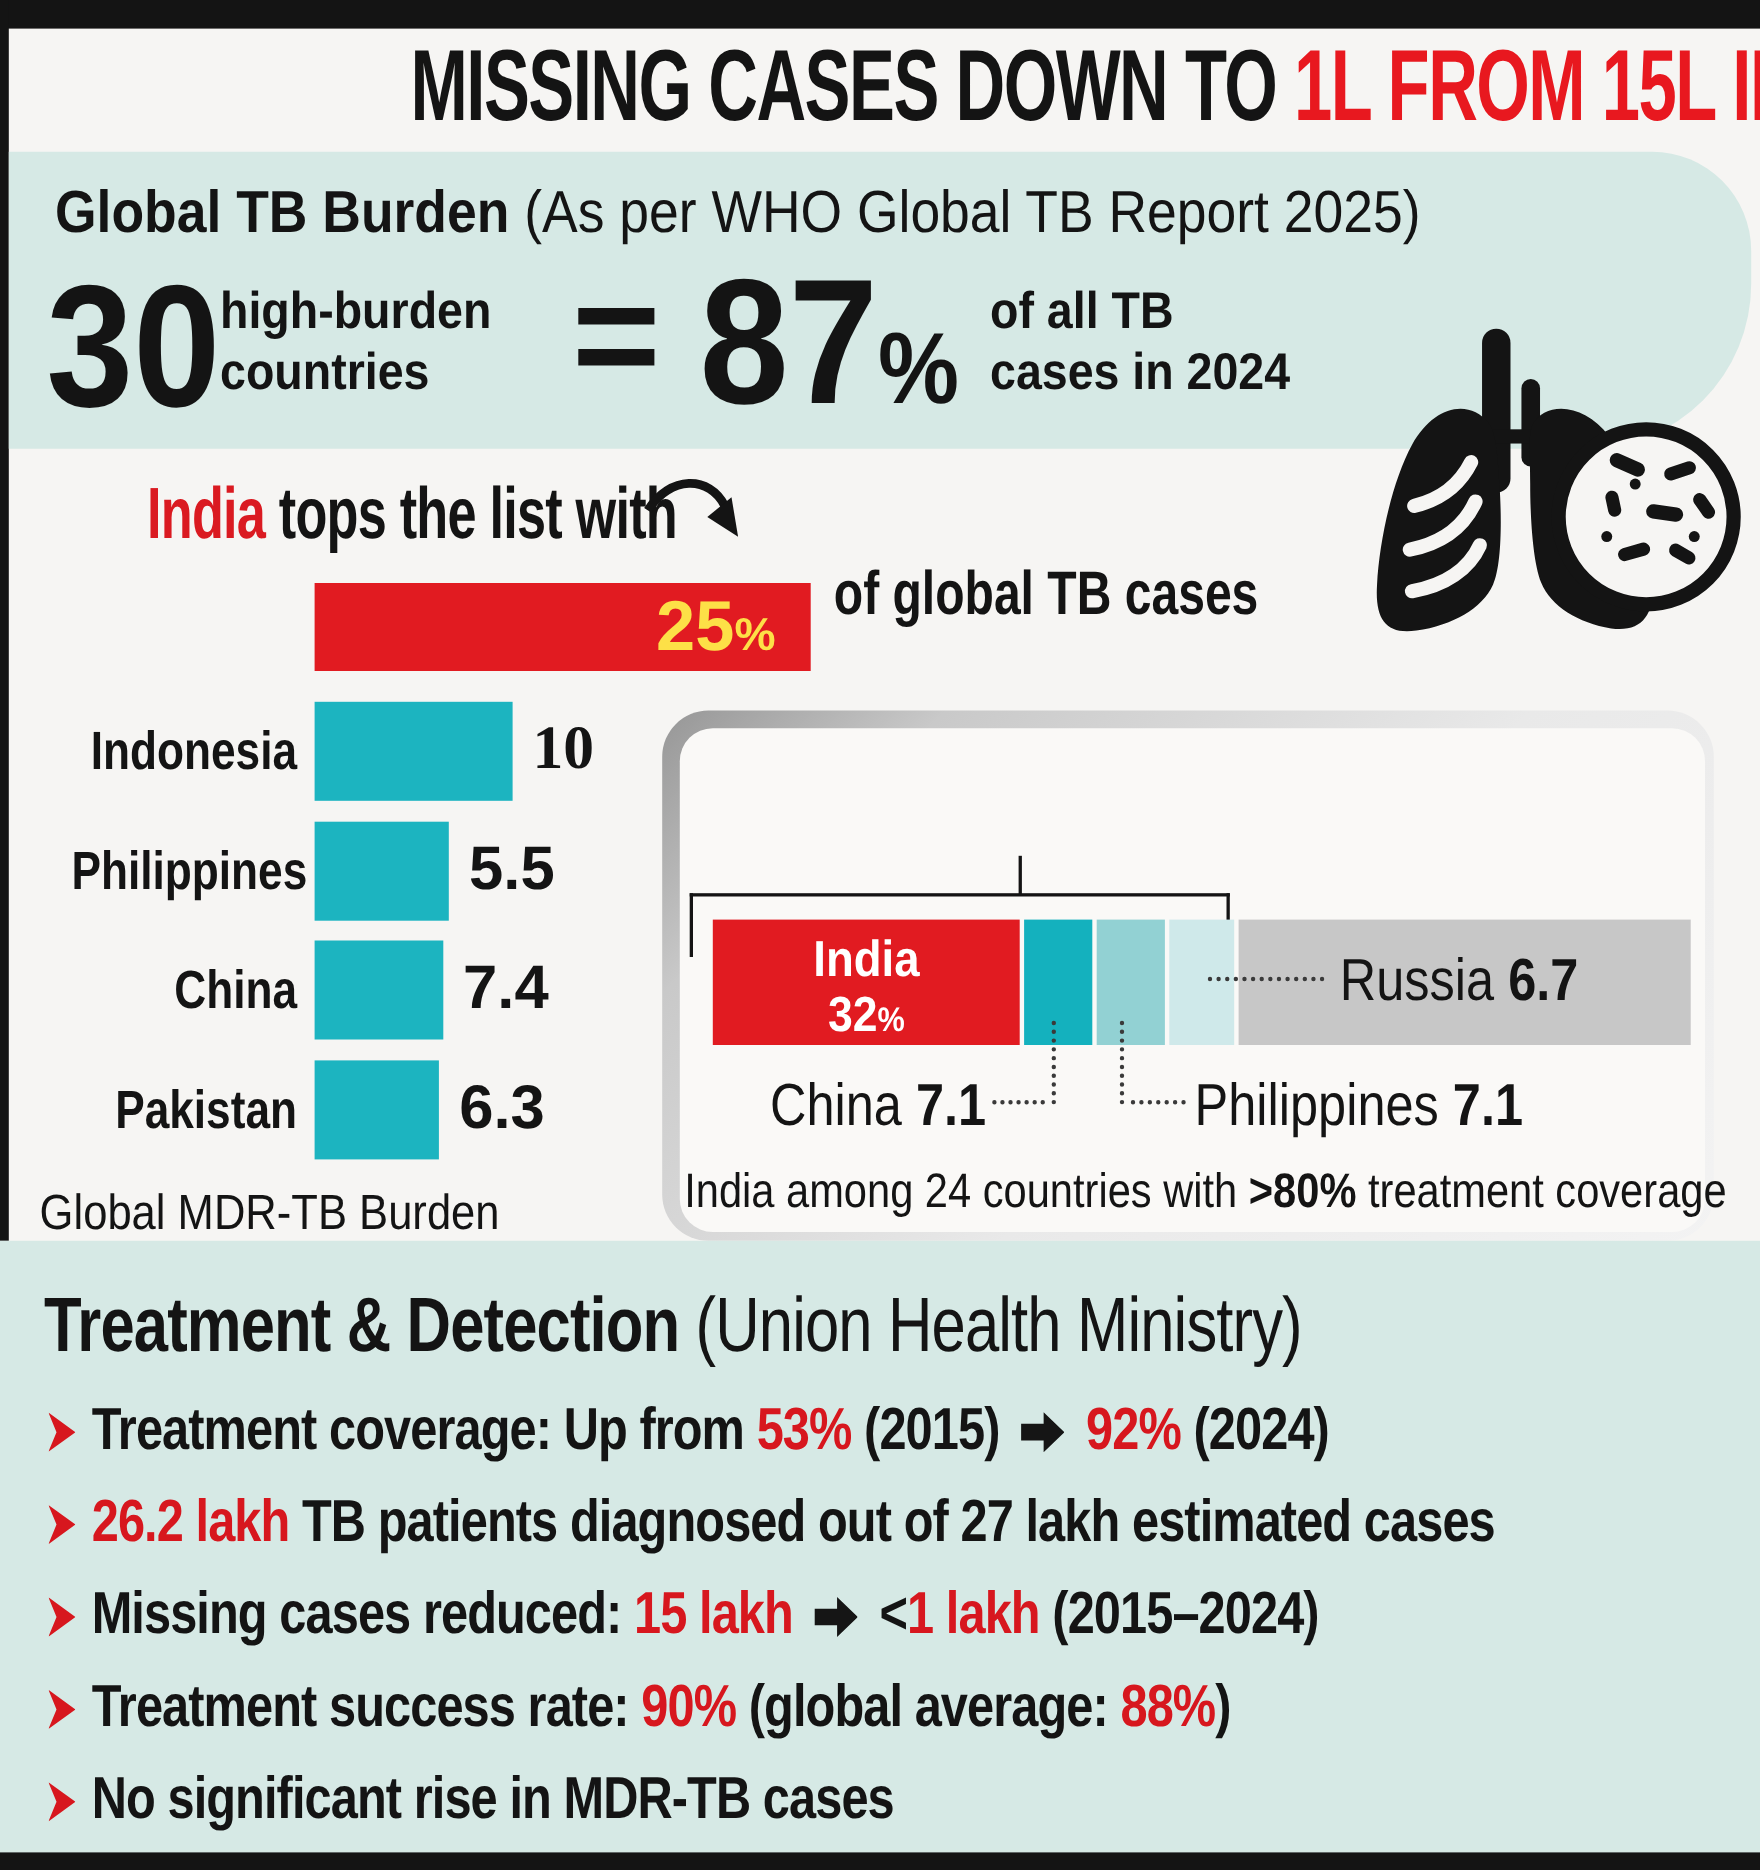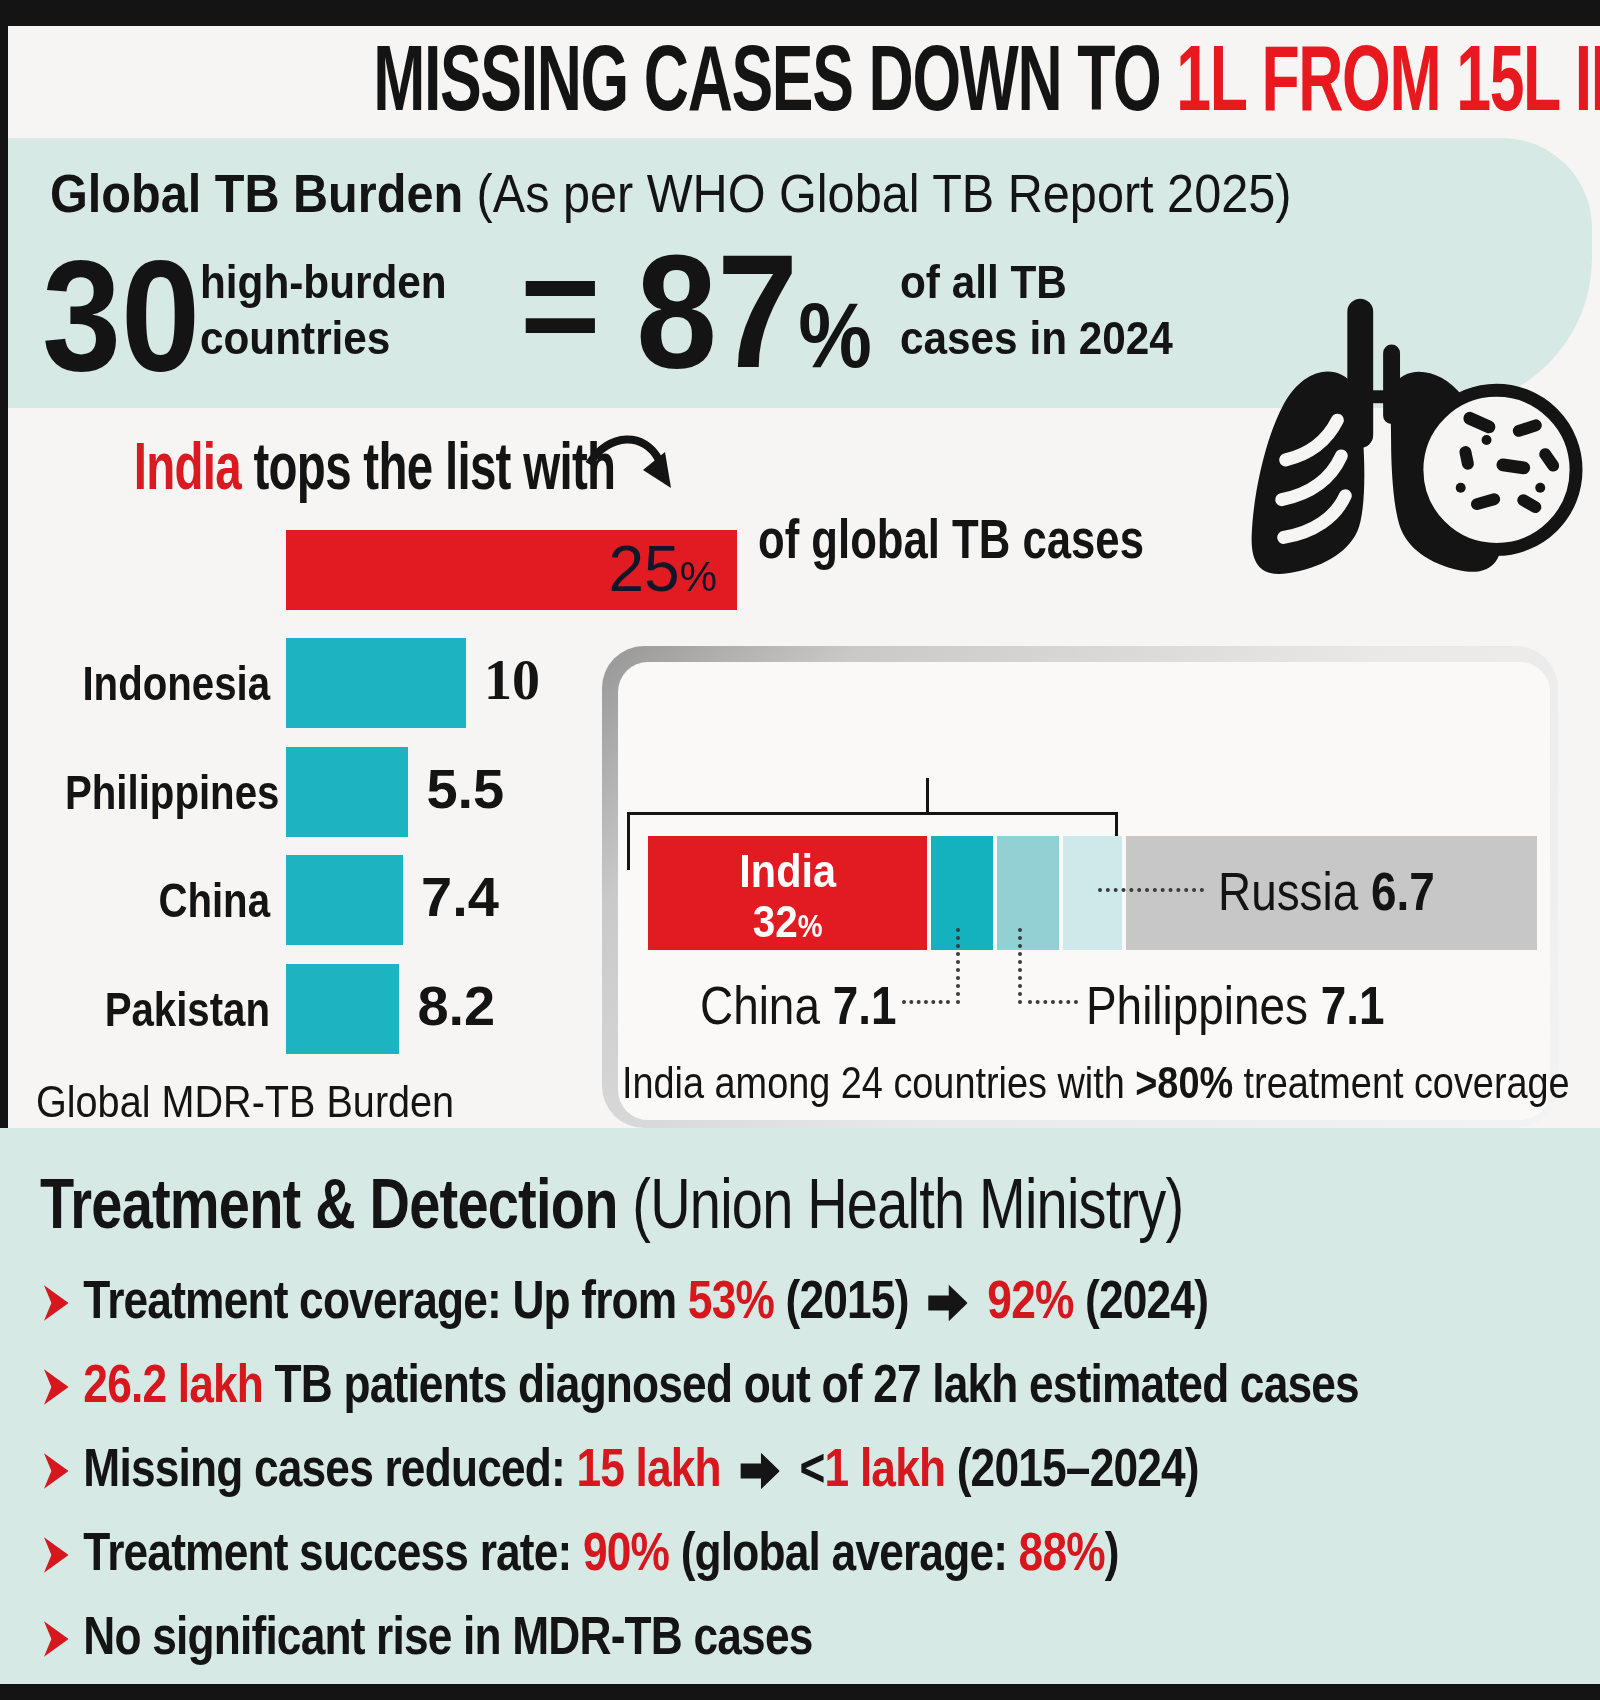--- a/index.html
+++ b/index.html
@@ -37,21 +37,21 @@
   .equals{left:520px;top:236px;font-size:138px;font-weight:800;line-height:1;}
   .stat87{left:636px;top:230px;font-size:162px;font-weight:800;line-height:1;transform:scaleX(.9);}
   .stat87 .pct{font-size:92px;font-weight:800;}
   .alltb-label{left:900px;top:254px;}
 
   
   .india-tops{left:40px;top:428px;font-size:66px;font-weight:800;letter-spacing:-1px;transform:scaleX(.72);}
   .red-t{color:#da1a21;}
 
   .india-bar{left:286px;top:530px;width:451px;height:80px;background:#e11b21;}
-  .india-bar .v25{position:absolute;right:20px;top:7px;color:#0f172a;font-weight:400;font-size:64px;line-height:1;}
+  .india-bar .v25{position:absolute;right:32px;top:7px;color:#fde047;font-weight:700;font-size:64px;line-height:1;}
   .india-bar .v25 .pct{font-size:42px;}
   .of-global{left:758px;top:506px;font-size:56px;font-weight:600;transform:scaleX(.78);}
 
   
   .mdr-row{left:0;width:1600px;height:90px;}
   .mdr-label{position:absolute;left:20px;top:0;width:250px;height:90px;line-height:90px;text-align:right;font-size:49px;font-weight:600;transform:scaleX(.82);transform-origin:100% 50%;white-space:nowrap;}
   .mdr-bar{position:absolute;left:286px;top:0;height:90px;background:#1cb4c0;}
   .mdr-val{position:absolute;top:14px;font-size:56px;font-weight:600;line-height:1;}
   .mdr-caption{left:36px;top:1076px;font-size:45px;font-weight:500;transform:scaleX(.88);}
 
@@ -171,21 +171,21 @@
     <div class="mdr-val" style="left: 426.4px;">5.5</div>
   </div>
   <div id="mdr-row-2" class="abs mdr-row" style="top:855px;">
     <div class="mdr-label">China</div>
     <div class="mdr-bar" style="width: 117px;"></div>
     <div class="mdr-val" style="left: 421px;">7.4</div>
   </div>
   <div id="mdr-row-3" class="abs mdr-row" style="top:964px;">
     <div class="mdr-label">Pakistan</div>
     <div class="mdr-bar" style="width: 113.4px;"></div>
-    <div class="mdr-val" style="left: 417.4px;">8.2</div>
+    <div class="mdr-val" style="left: 417.4px;">6.3</div>
   </div>
   <div class="abs mdr-caption nw condL">Global MDR-TB Burden</div>
 
   <div class="abs inset-frame"></div>
   <div class="abs inset-inner"></div>
 
   <div class="abs bkline" style="left:926px;top:778px;width:3px;height:36px;"></div>
   <div class="abs bkline" style="left:627px;top:812px;width:491px;height:3px;"></div>
   <div class="abs bkline" style="left:627px;top:812px;width:3px;height:58px;"></div>
   <div class="abs bkline" style="left:1115px;top:812px;width:3px;height:26px;"></div>

